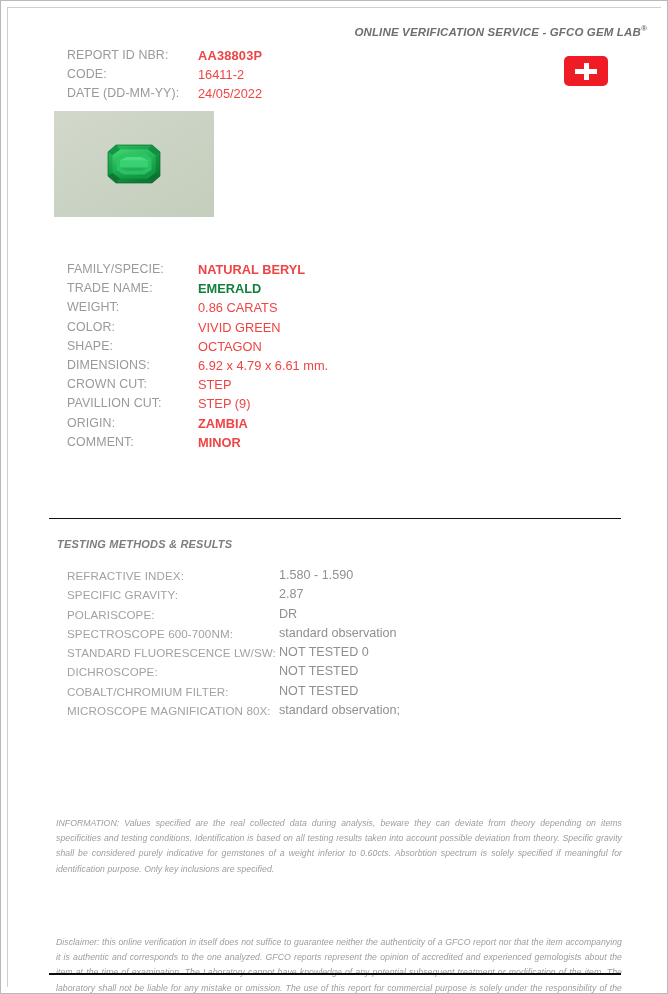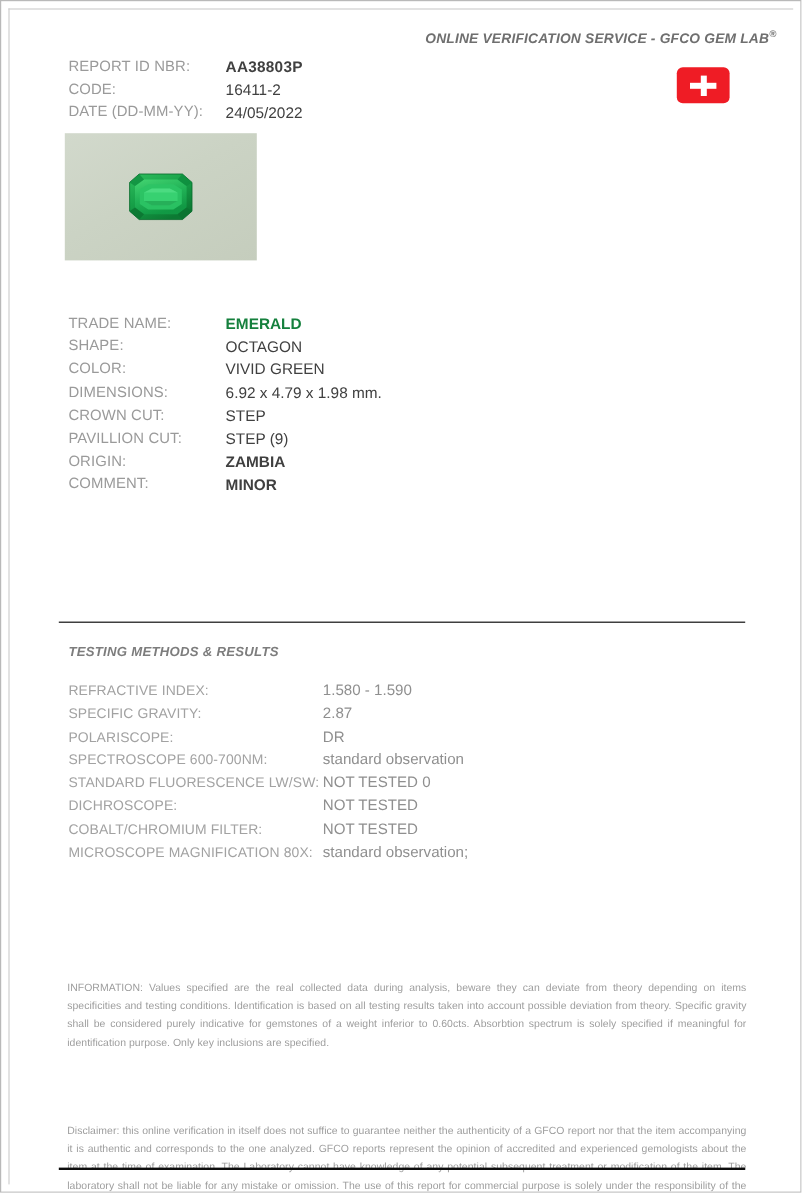--- a/index.html
+++ b/index.html
@@ -80,28 +80,29 @@
   .kv {
     position: absolute;
     left: 49px;
   }
   .kv .row {
     display: flex;
     align-items: flex-start;
     height: 19.2px;
     line-height: 19.2px;
     white-space: nowrap;
+    margin-left: 10px;
   }
   .kv .k {
     color: #9a9a9a;
     font-size: 12.4px;
     letter-spacing: 0.1px;
   }
   .kv .v {
-    color: #404040;
+    color: #ef4444;
     font-size: 12.8px;
   }
 
   
   #idblock { top: 38px; }
   #idblock .k { width: 131px; }
   #idblock .v.bold { font-weight: bold; letter-spacing: 0.2px; }
 
   
   .photo {
@@ -157,20 +158,21 @@
   #testblock .k { width: 212px; color: #a2a2a2; font-size: 11.6px; }
   #testblock .v { color: #8f8f8f; font-size: 12.6px; }
   #testblock .row { height: 19.3px; line-height: 19.3px; }
 
   
   .fineprint {
     position: absolute;
     left: 48px;
     width: 566px;
     font-size: 8.7px;
+    font-style: italic;
     color: #9d9d9d;
     text-align: justify;
     line-height: 15.2px;
     letter-spacing: 0.05px;
   }
   #info { top: 808px; }
   #disclaimer { top: 884px; margin-top: 43px; }
 </style>
 </head>
 <body>
@@ -224,34 +226,42 @@
         <polygon points="26,47 82,47 69,54 39,54" fill="#0d7f37" opacity="0.4"></polygon>
         <polygon points="2,16 18,2 26,11 11,22" fill="#0e8c3d" opacity="0.75"></polygon>
         <polygon points="90,2 106,16 97,22 82,11" fill="#0e8c3d" opacity="0.75"></polygon>
         <polygon points="2,64 11,58 26,69 18,78" fill="#0b7331" opacity="0.8"></polygon>
         <polygon points="106,64 90,78 82,69 97,58" fill="#0b7331" opacity="0.8"></polygon>
       </svg>
     </div>
 
     <div class="kv" id="specblock">
       <div class="row">
+        <span class="k">FAMILY/SPECIE:</span>
+        <span class="v bold">NATURAL BERYL</span>
+      </div>
+      <div class="row">
         <span class="k">TRADE NAME:</span>
         <span class="v red">EMERALD</span>
       </div>
       <div class="row">
+        <span class="k">WEIGHT:</span>
+        <span class="v">0.86 CARATS</span>
+      </div>
+      <div class="row">
+        <span class="k">COLOR:</span>
+        <span class="v">VIVID GREEN</span>
+      </div>
+      <div class="row">
         <span class="k">SHAPE:</span>
         <span class="v">OCTAGON</span>
       </div>
       <div class="row">
-        <span class="k">COLOR:</span>
-        <span class="v">VIVID GREEN</span>
-      </div>
-      <div class="row">
         <span class="k">DIMENSIONS:</span>
-        <span class="v">6.92 x 4.79 x 1.98 mm.</span>
+        <span class="v">6.92 x 4.79 x 6.61 mm.</span>
       </div>
       <div class="row">
         <span class="k">CROWN CUT:</span>
         <span class="v">STEP</span>
       </div>
       <div class="row">
         <span class="k">PAVILLION CUT:</span>
         <span class="v">STEP (9)</span>
       </div>
       <div class="row">

